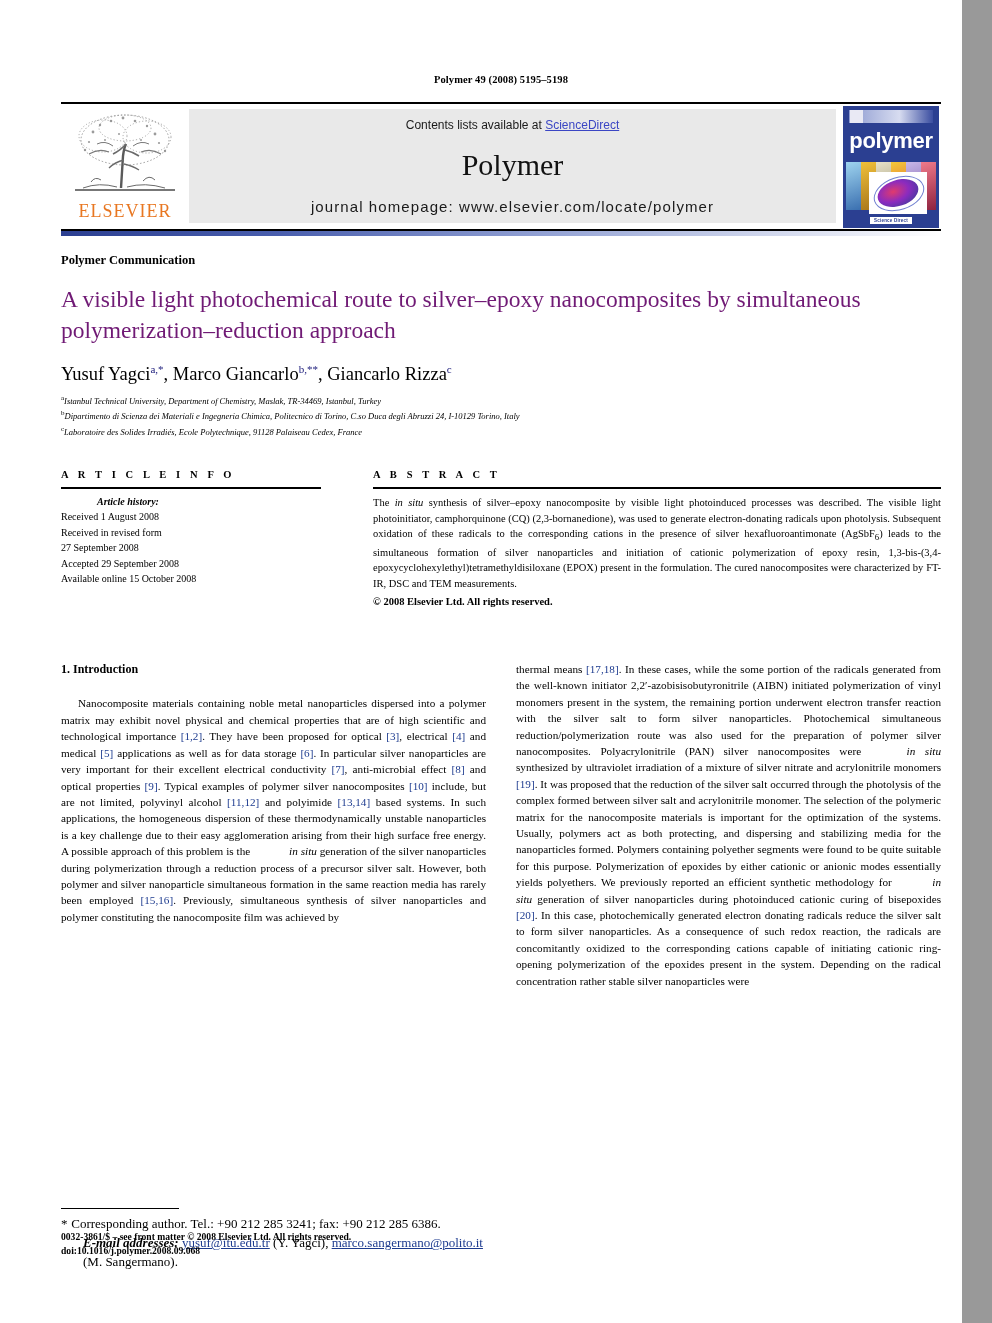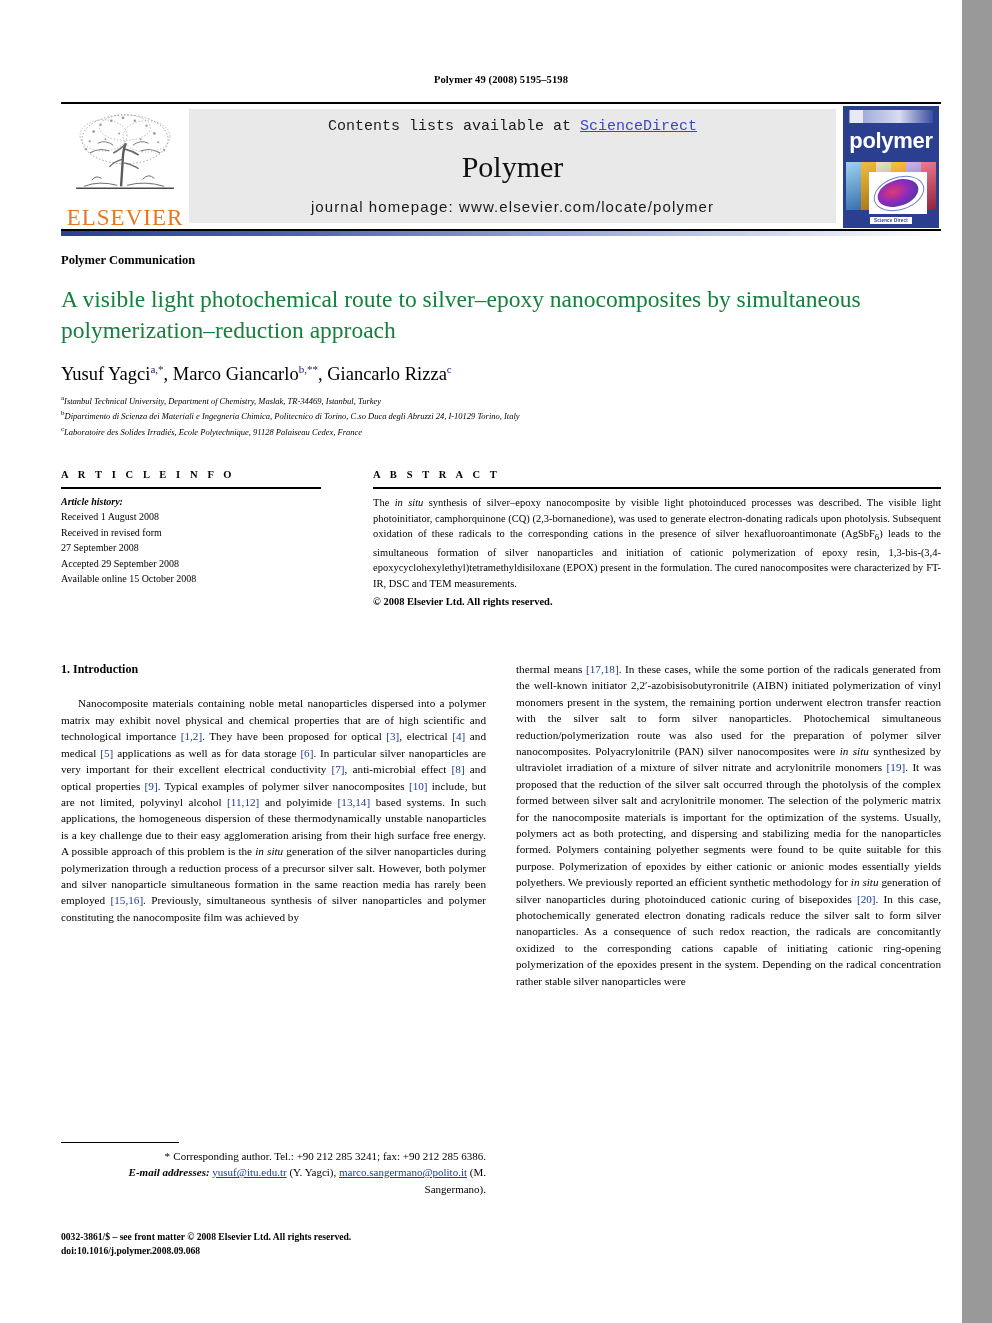--- a/index.html
+++ b/index.html
@@ -54,40 +54,40 @@
     display: flex;
     flex-direction: column;
     align-items: center;
     justify-content: flex-start;
     padding-top: 6px;
     background: #fff;
   }
   .tree-svg { display:block; }
   .elsevier-word {
     font-family: "Liberation Serif", serif;
-    font-size: 23px;
+    font-size: 18px;
     letter-spacing: 1.0px;
     color: #e87722;
     font-weight: normal;
-    margin-top: 6px;
+    margin-top: 0;
     line-height: 1;
   }
   .mast-center {
     flex: 1;
     background: #e9e9e9;
     margin: 5px 0 6px 0;
     display: flex;
     flex-direction: column;
     align-items: center;
     justify-content: space-between;
     padding: 9px 0 8px 0;
   }
   .contents-line {
-    font-family: Liberation Mono, monospace;
-    font-size: 15px;
+    font-family: Liberation Sans, sans-serif;
+    font-size: 12px;
     color: #1a1a1a;
   }
   .contents-line .sd-link { color: #3b46c4; }
   .journal-title {
     font-family: "Liberation Serif", serif;
     font-size: 30px;
     color: #111;
     line-height: 1;
   }
   .homepage-line {
@@ -176,21 +176,21 @@
   
   .section-kicker {
     font-size: 12.5px;
     font-weight: bold;
     color: #000;
     margin-top: 17px;
   }
   .article-title {
     font-size: 23.5px;
     line-height: 1.32;
-    color: #15803d;
+    color: #701a75;
     margin-top: 16px;
     font-weight: normal;
   }
   .authors {
     font-size: 18.5px;
     margin-top: 17px;
     color: #000;
   }
   .authors sup { font-size: 11px; color: #1a1a7a; }
   .authors .star { color: #1a1a7a; }
@@ -260,32 +260,31 @@
     font-weight: bold;
     margin-bottom: 17px;
   }
   .para {
     text-align: justify;
     text-indent: 17px;
     margin: 0;
   }
   .para.cont { text-indent: 0; }
   .ref { color: #1d3b8f; }
-  .it { font-style: italic; }
+  .it { font-style: italic; margin-left: 36px; }
 
   
   .footnotes {
     position: absolute;
     left: 61px;
-    top: 1142px;
+    top: 1208px;
     width: 425px;
-    font-size: 11px;
+    font-size: 13px;
     line-height: 1.48;
     color: #000;
-    text-align: right;
   }
   .fn-rule {
     border-top: 1.3px solid #000;
     width: 118px;
     margin-bottom: 5px;
   }
   .fn-line { padding-left: 10px; text-indent: -10px; }
   .fn-mark { letter-spacing: 0.5px; }
   .email-line { padding-left: 22px; text-indent: 0; }
   .email-line .em-label { font-style: italic; font-weight: bold; }

